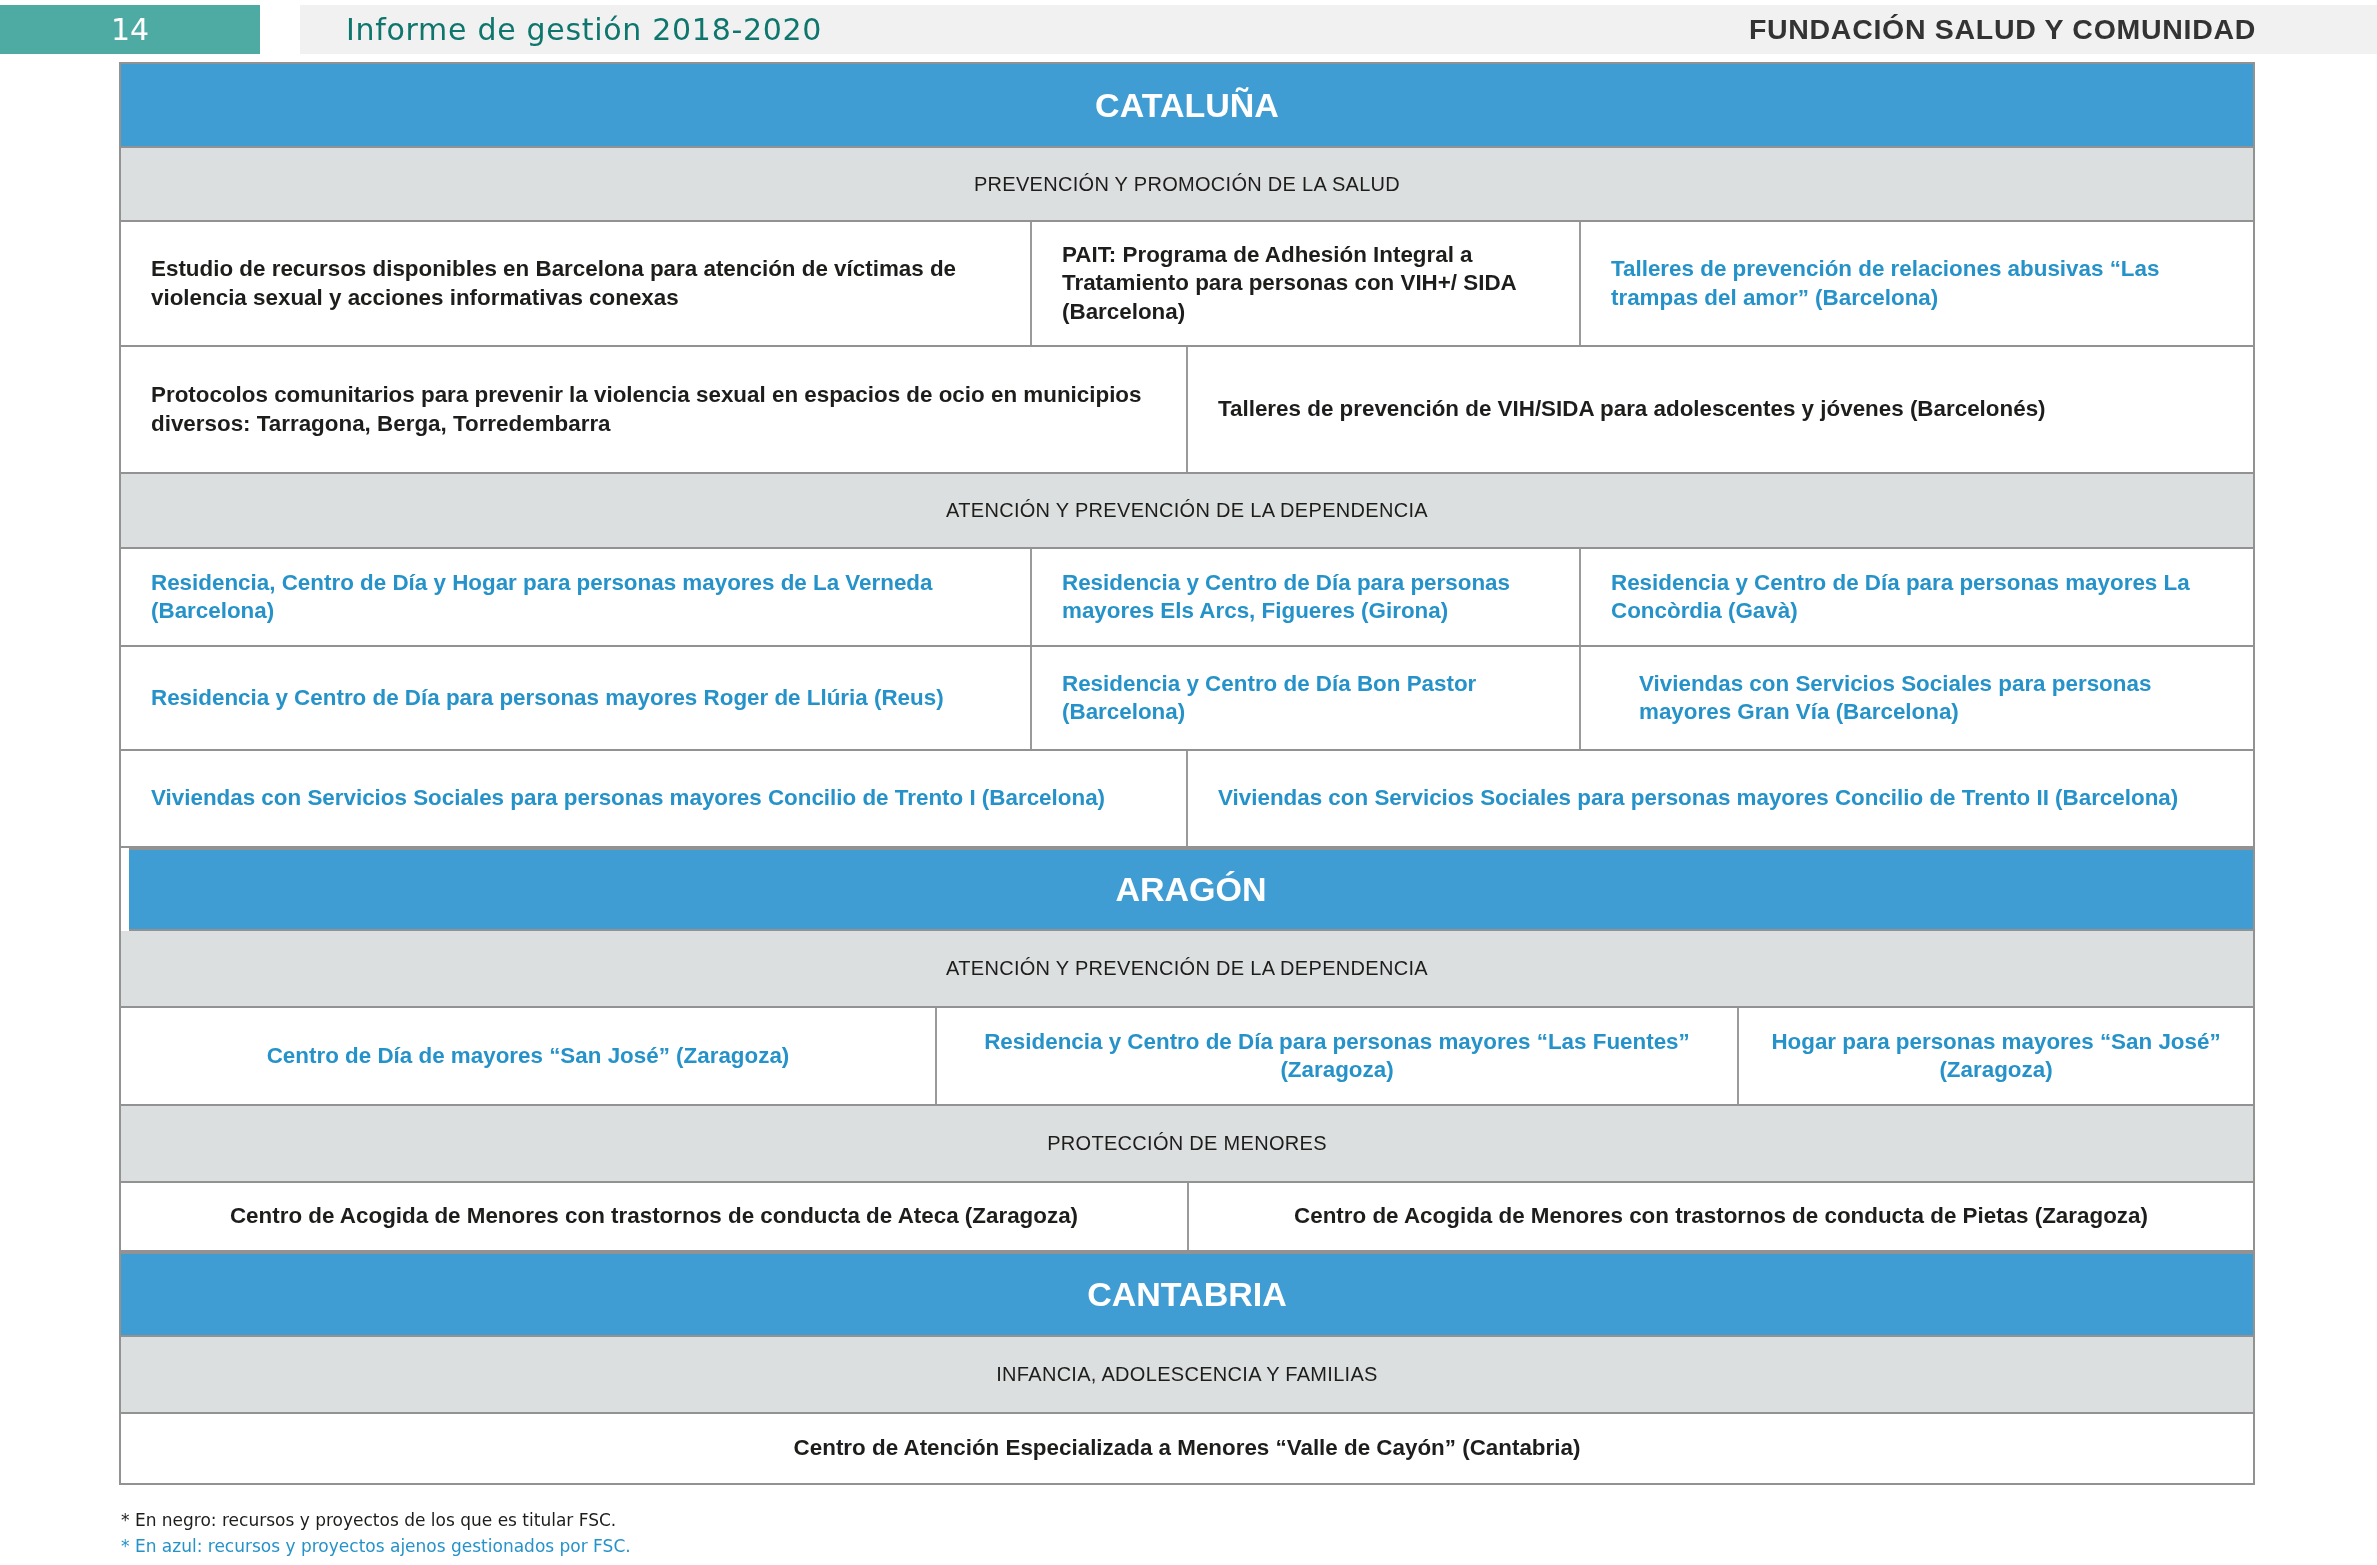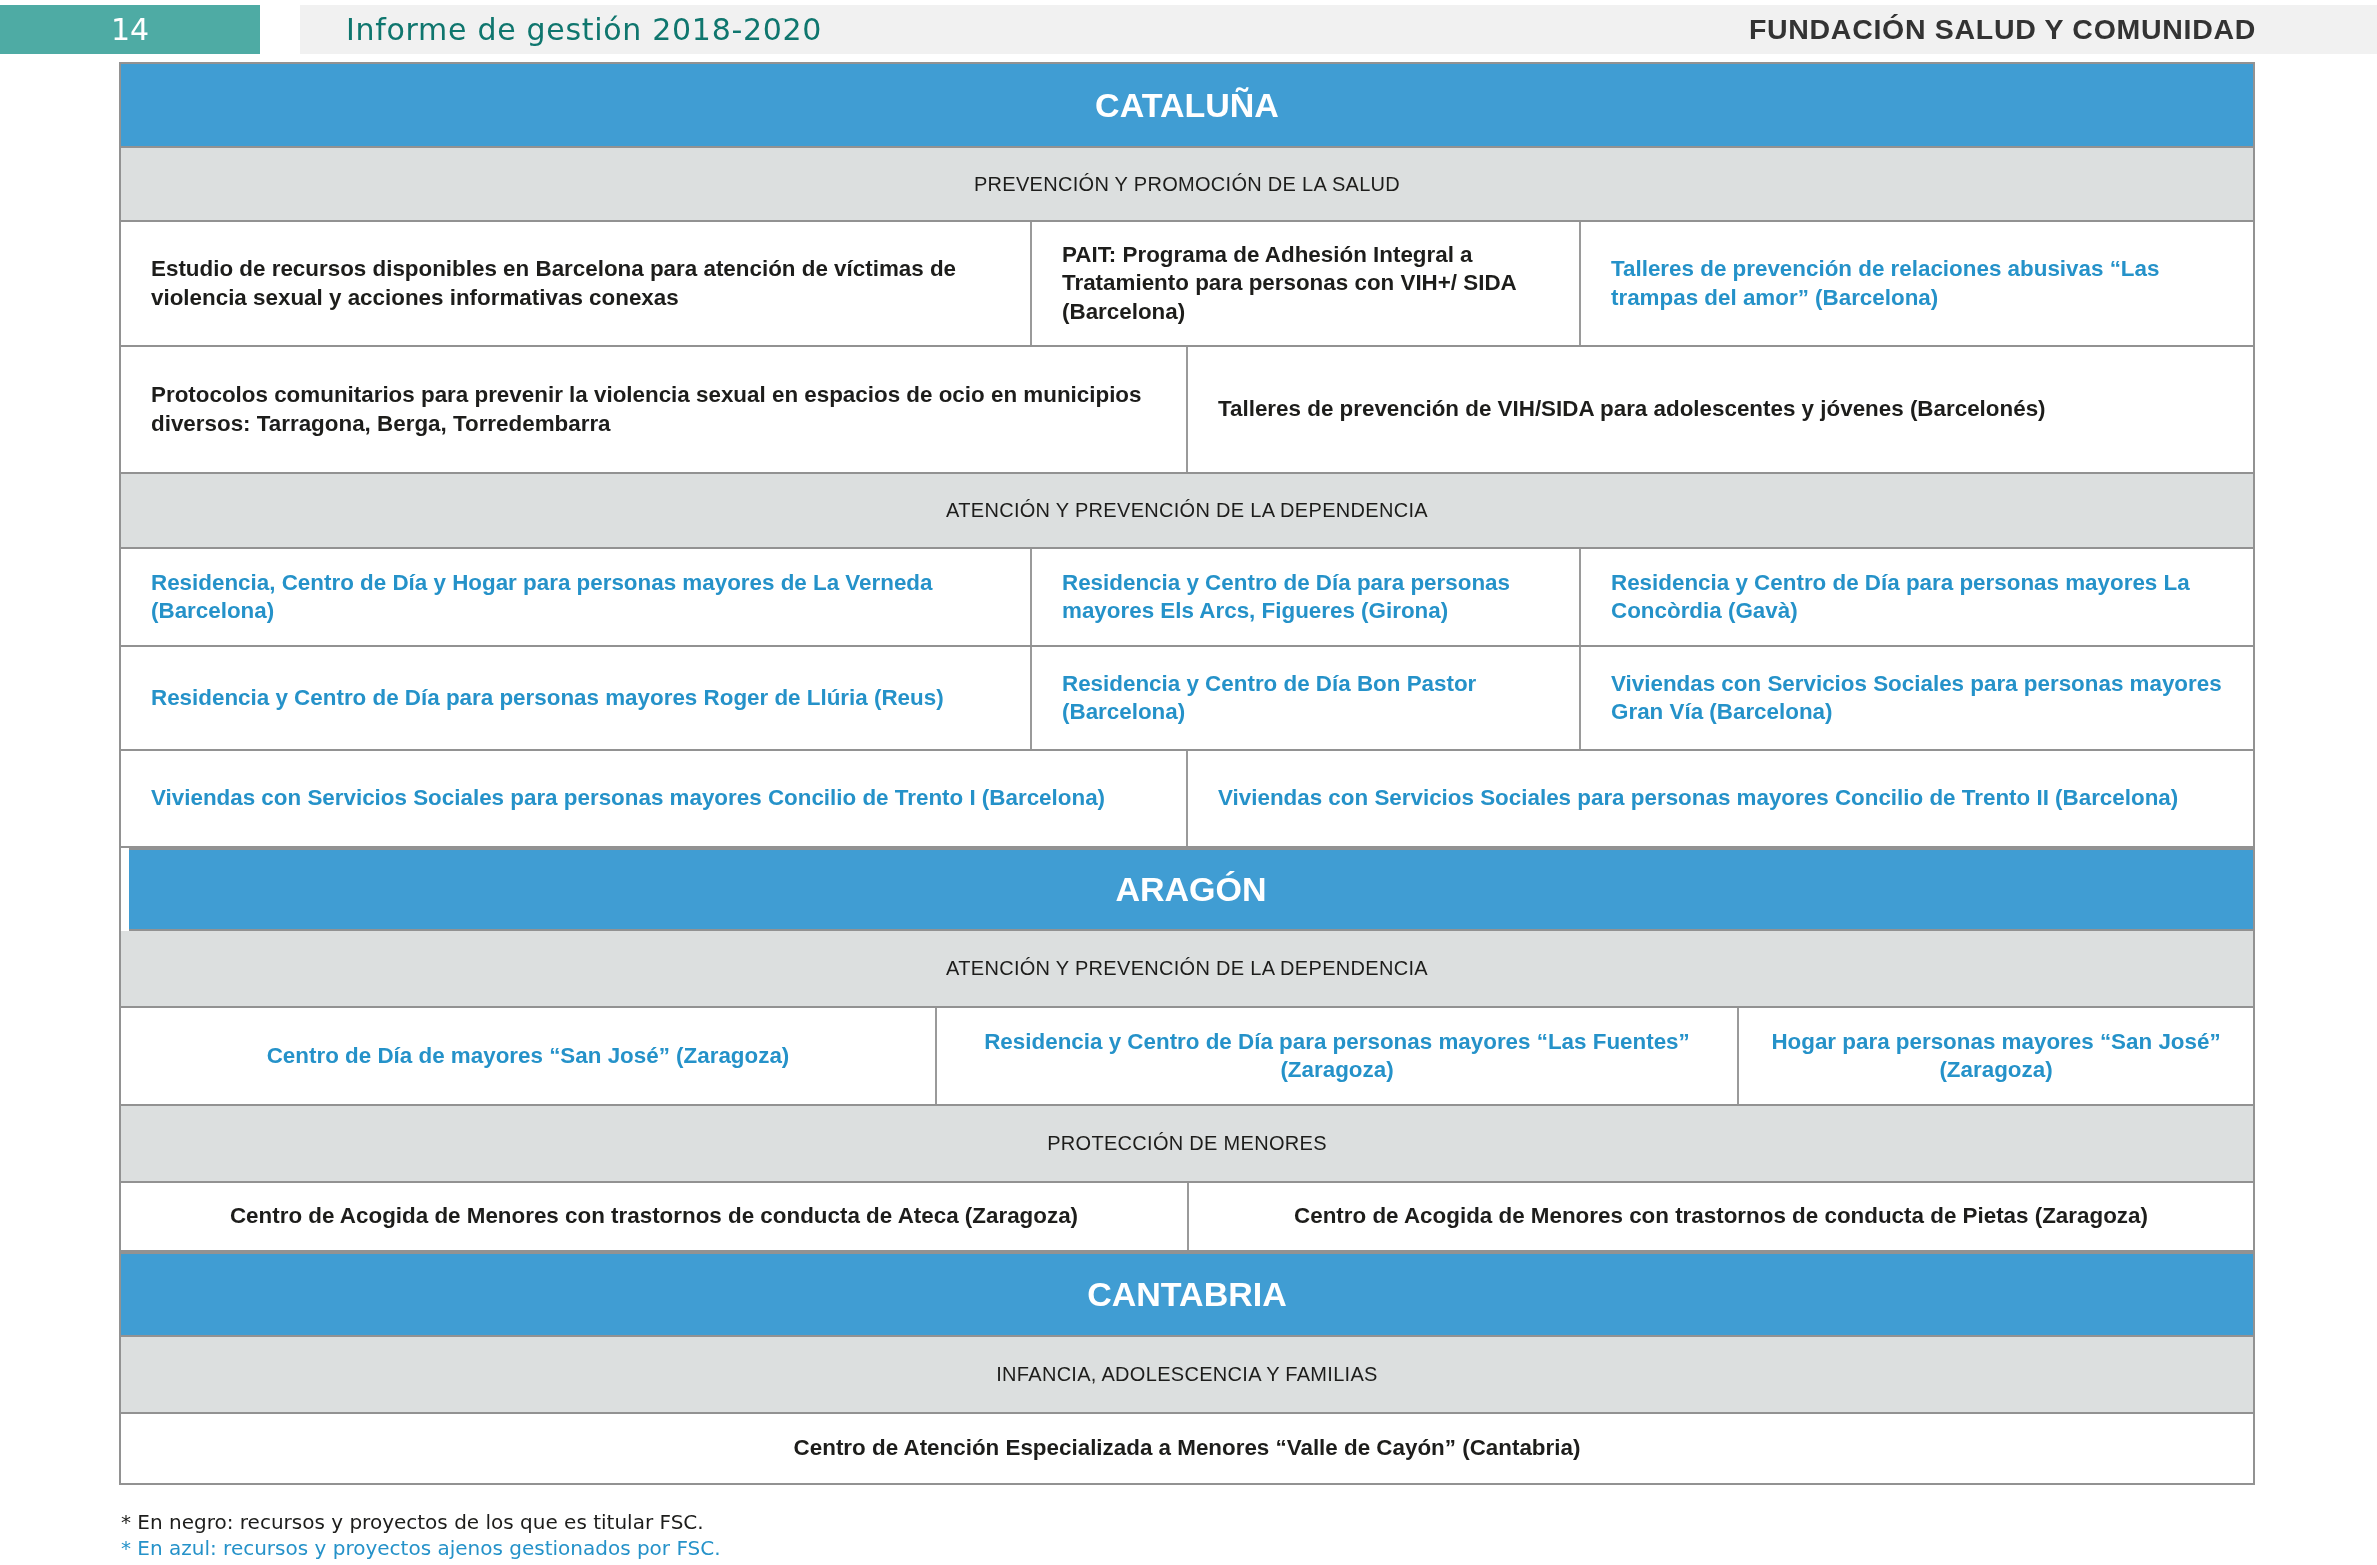--- a/index.html
+++ b/index.html
@@ -25,21 +25,21 @@
              font-family:"Liberation Sans", sans-serif; letter-spacing:0.3px; }
   .row { display:flex; box-sizing:border-box; border-bottom:2.7px solid #929292; background:#ffffff; }
   .row.last { border-bottom:none; }
   .cell { box-sizing:border-box; border-right:2px solid #9a9a9a; display:flex; align-items:center;
           padding:0 30px; font-size:22.4px; font-weight:bold; line-height:28.5px; }
   .cell:last-child { border-right:none; }
   .cell.center { justify-content:center; text-align:center; }
   .black { color:#1d1d1b; }
   .blue { color:#2592c9; }
 
-  .foot { position:absolute; left:121px; font-size:20px; font-family:"DejaVu Sans", sans-serif; }
+  .foot { position:absolute; left:121px; font-size:17px; font-family:"DejaVu Sans", sans-serif; }
 </style>
 </head>
 <body>
 
 <div class="page-num">14</div>
 <div class="header-bar"></div>
 <div class="report-title">Informe de gestión 2018-2020</div>
 <div class="org-name">FUNDACIÓN SALUD Y COMUNIDAD</div>
 
 <div class="table">
@@ -57,21 +57,21 @@
   </div>
   <div class="subhead" style="height:75px;">ATENCIÓN Y PREVENCIÓN DE LA DEPENDENCIA</div>
   <div class="row" style="height:98px;">
     <div class="cell blue" style="width:911px;">Residencia, Centro de Día y Hogar para personas mayores de La Verneda (Barcelona)</div>
     <div class="cell blue" style="width:549px;">Residencia y Centro de Día para personas mayores Els Arcs, Figueres (Girona)</div>
     <div class="cell blue" style="flex:1;">Residencia y Centro de Día para personas mayores La Concòrdia (Gavà)</div>
   </div>
   <div class="row" style="height:104px;">
     <div class="cell blue" style="width:911px;">Residencia y Centro de Día para personas mayores Roger de Llúria (Reus)</div>
     <div class="cell blue" style="width:549px;">Residencia y Centro de Día Bon Pastor (Barcelona)</div>
-    <div class="cell blue" style="flex:1;">Viviendas con Servicios Sociales para personas mayores Gran Vía (Barcelona)</div>
+    <div class="cell blue" style="flex:1;margin-left:28px;">Viviendas con Servicios Sociales para personas mayores Gran Vía (Barcelona)</div>
   </div>
   <div class="row" style="height:97px;">
     <div class="cell blue" style="width:1067px;">Viviendas con Servicios Sociales para personas mayores Concilio de Trento I (Barcelona)</div>
     <div class="cell blue" style="flex:1;">Viviendas con Servicios Sociales para personas mayores Concilio de Trento II (Barcelona)</div>
   </div>
 
   <div class="region" style="height:83px;margin-left:8px;">ARAGÓN</div>
   <div class="subhead" style="height:77px;">ATENCIÓN Y PREVENCIÓN DE LA DEPENDENCIA</div>
   <div class="row" style="height:98px;">
     <div class="cell blue center" style="width:816px;">Centro de Día de mayores “San José” (Zaragoza)</div>

